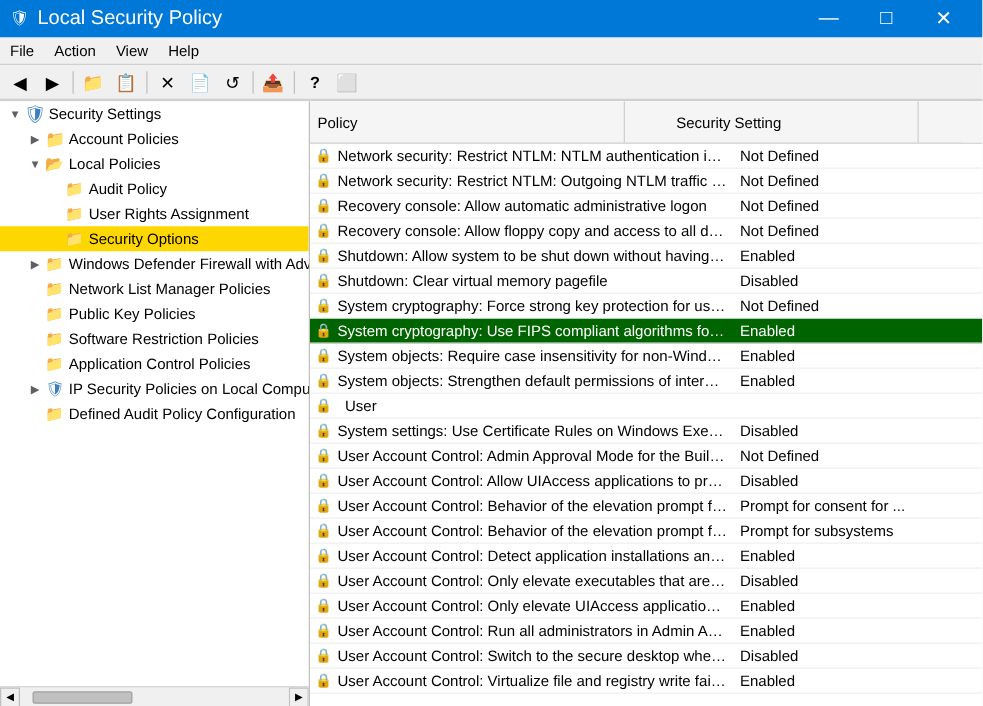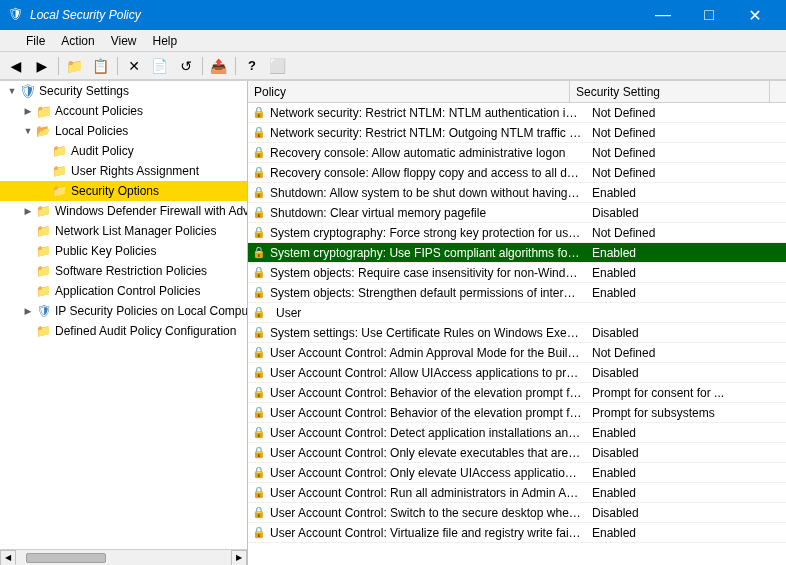--- a/index.html
+++ b/index.html
@@ -9,35 +9,35 @@
     .title-bar {
       background: #0078d7;
       color: white;
       height: 30px;
       display: flex;
       align-items: center;
       padding: 0 8px;
       user-select: none;
     }
     .title-bar-icon { width: 16px; height: 16px; margin-right: 6px; }
-    .title-bar-text { flex: 1; font-size: 12px; font-style: italic; }
+    .title-bar-text { flex: 1; font-size: 16px; }
     .title-bar-controls { display: flex; gap: 0; }
     .title-btn {
       width: 46px; height: 30px;
       background: transparent; border: none; color: white;
       font-size: 16px; cursor: pointer; display: flex; align-items: center; justify-content: center;
     }
 
     
     .menu-bar {
       background: #f0f0f0;
       border-bottom: 1px solid #d0d0d0;
       height: 22px;
       display: flex;
-      padding: 0 18px;
+      padding: 0 0;
     }
     .menu-item {
       padding: 2px 8px;
       cursor: pointer;
       height: 22px;
       display: flex;
       align-items: center;
     }
 
     
@@ -113,22 +113,23 @@
       display: flex;
       flex-direction: column;
       overflow: hidden;
     }
 
     
     .col-headers {
       display: flex;
       background: #f5f5f5;
       border-bottom: 1px solid #d0d0d0;
-      height: 22px;
-      align-items: center;
+      height: 34px;
+      align-items: center;
+      gap: 35px;
     }
     .col-header {
       padding: 0 6px;
       font-size: 12px;
       font-weight: normal;
       border-right: 1px solid #d0d0d0;
       height: 100%;
       display: flex;
       align-items: center;
       cursor: pointer;

